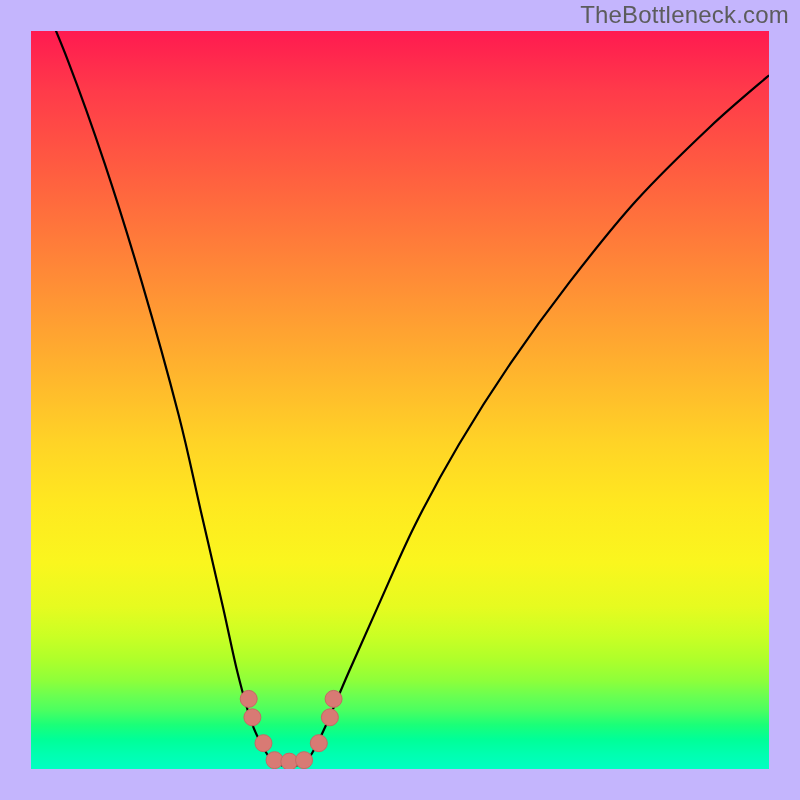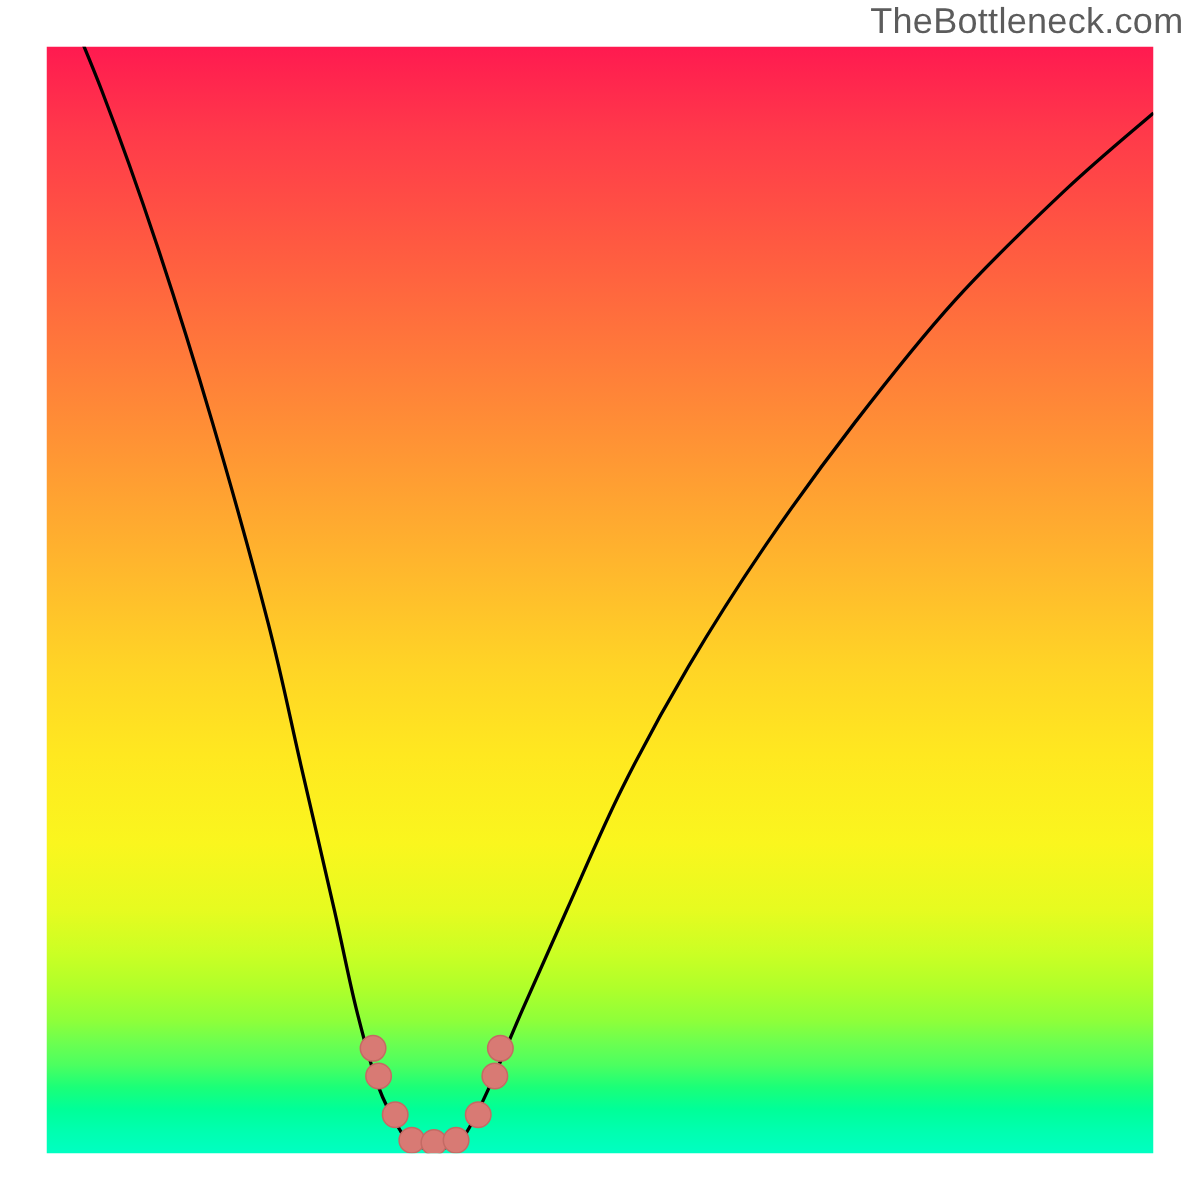--- a/index.html
+++ b/index.html
@@ -9,21 +9,21 @@
     height: 800px;
     background: #000;
     overflow: hidden;
     font-family: Arial, Helvetica, sans-serif;
   }
   .frame {
     position: absolute;
     left: 0; top: 0;
     width: 800px;
     height: 800px;
-    background: #ffffff;
+    background: #c4b5fd;
   }
   .plot-area {
     position: absolute;
     left: 31px;
     top: 31px;
     width: 738px;
     height: 738px;
     overflow: hidden;
   }
   .gradient {

